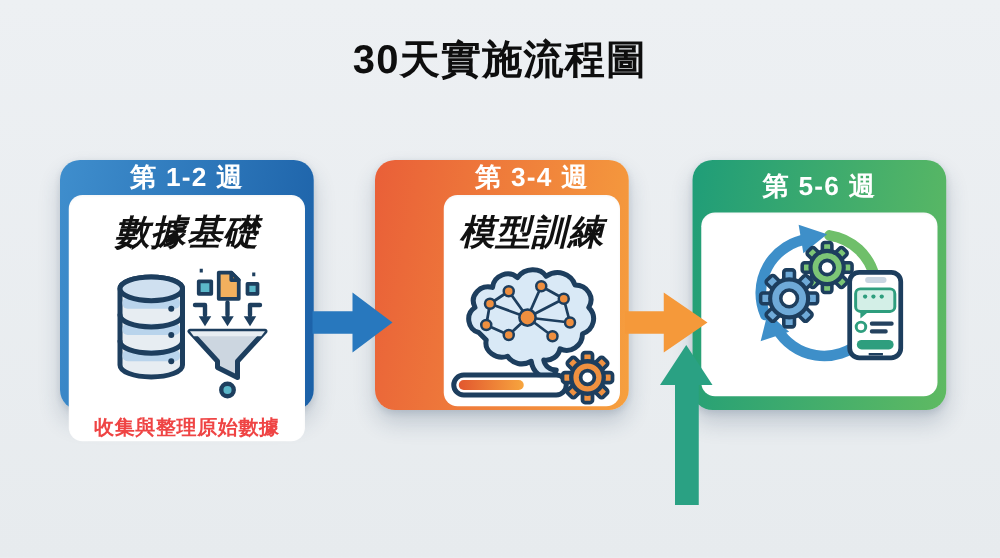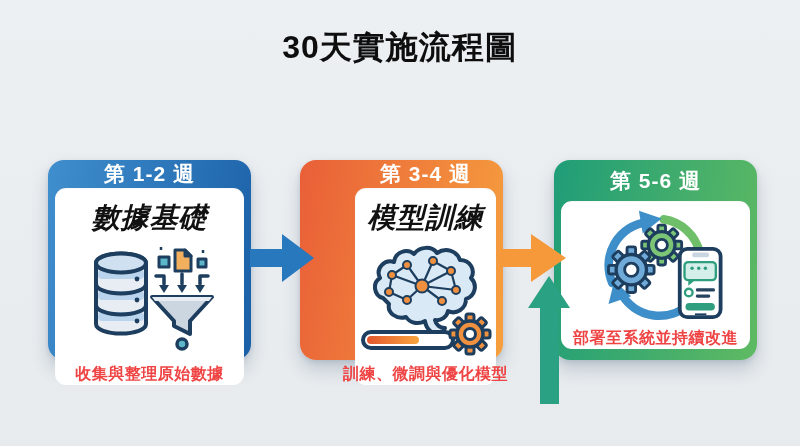--- a/index.html
+++ b/index.html
@@ -24,21 +24,20 @@
     letter-spacing: 1px;
   }
   .card {
     position: absolute;
     top: 128px;
     width: 203px; height: 200px;
     border-radius: 16px;
     box-shadow: 0 10px 18px rgba(35,60,90,0.20), 0 2px 5px rgba(35,60,90,0.12);
     display: flex;
     flex-direction: column;
-    margin-top: 32px;
   }
   .card-1 { left: 48px; }
   .card-2 { left: 300px; }
   .card-3 { left: 554px; }
   .card-header {
     height: 42px;
     display: flex; align-items: center; justify-content: center;
     color: #ffffff;
     font-size: 21px;
     font-weight: 700;
@@ -181,21 +180,20 @@
               <rect x="-4" y="-20" width="8" height="10" rx="2" transform="rotate(45)"></rect>
               <rect x="-4" y="10" width="8" height="10" rx="2" transform="rotate(45)"></rect>
               <rect x="-20" y="-4" width="10" height="8" rx="2" transform="rotate(45)"></rect>
               <rect x="10" y="-4" width="10" height="8" rx="2" transform="rotate(45)"></rect>
             </g>
             <circle r="13" fill="#f09140" stroke="#1d3e5e" stroke-width="3.5"></circle>
             <circle r="5.5" fill="#ffffff" stroke="#1d3e5e" stroke-width="3"></circle>
           </g>
         </svg>
       </div>
-      <div class="card-caption">訓練、微調與優化模型</div>
     </div>
   </div>
 
   <div class="card card-3" style="background: linear-gradient(100deg, rgb(31, 157, 120), rgb(95, 186, 98));">
     <div class="card-header">第 5-6 週</div>
     <div class="card-body">
       <div class="card-icon">
         <svg width="140" height="114" viewBox="0 0 140 120">
 
           <g fill="none" stroke-linecap="round">
@@ -248,21 +246,20 @@
             <circle cx="115" cy="64.5" r="1.8" fill="#2e9e7e"></circle>
             <circle cx="122" cy="64.5" r="1.8" fill="#2e9e7e"></circle>
             <circle cx="104.5" cy="90" r="4" fill="#ffffff" stroke="#2e9e7e" stroke-width="2.5"></circle>
             <rect x="112" y="85.5" width="20" height="3.5" rx="1.5" fill="#25425f"></rect>
             <rect x="112" y="92" width="15" height="3.5" rx="1.5" fill="#25425f"></rect>
             <rect x="101" y="101" width="31" height="8" rx="4" fill="#2e9e7e"></rect>
             <rect x="111" y="112" width="12" height="2" fill="#1d3e5e"></rect>
           </g>
         </svg>
       </div>
-      <div class="card-caption">部署至系統並持續改進</div>
     </div>
   </div>
 
   <svg class="connector-layer" viewBox="0 0 800 446">
     <polygon points="250,249 282,249 282,234 314,258 282,282 282,267 250,267" fill="#2878be"></polygon>
     <polygon points="500,249 531,249 531,234 566,258 531,282 531,267 500,267" fill="#f5993a"></polygon>
     <polygon points="549,276 570,308 559,308 559,404 540,404 540,308 528,308" fill="#2aa183"></polygon>
   </svg>
 
 </div>

